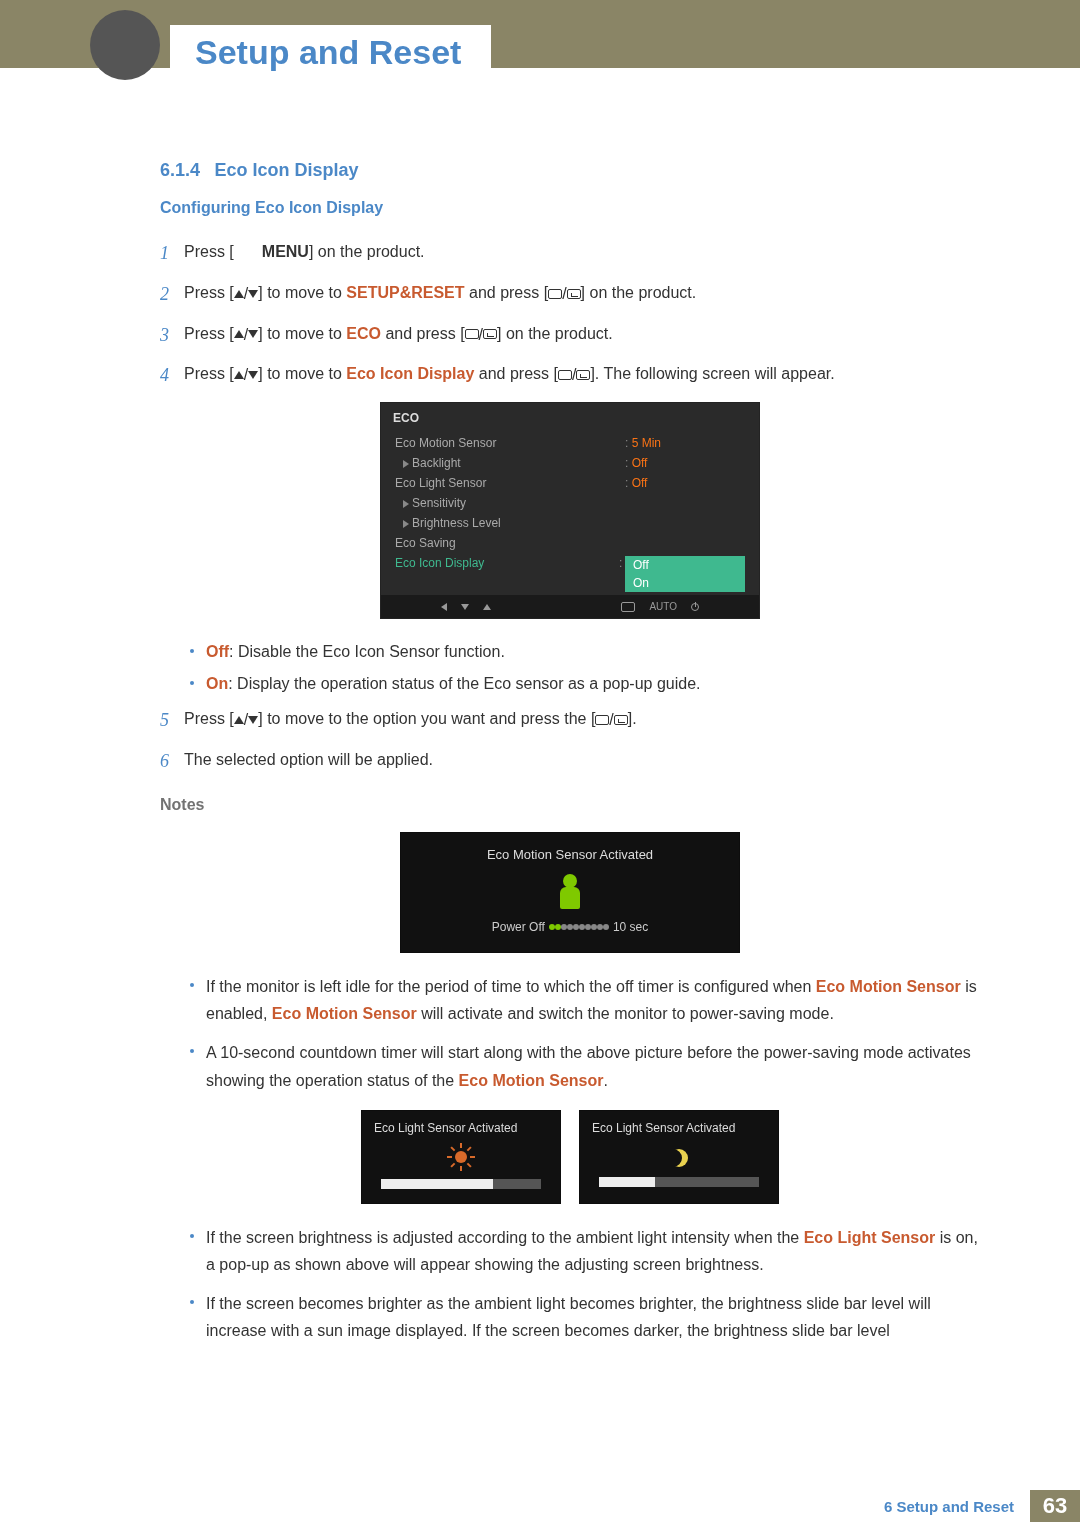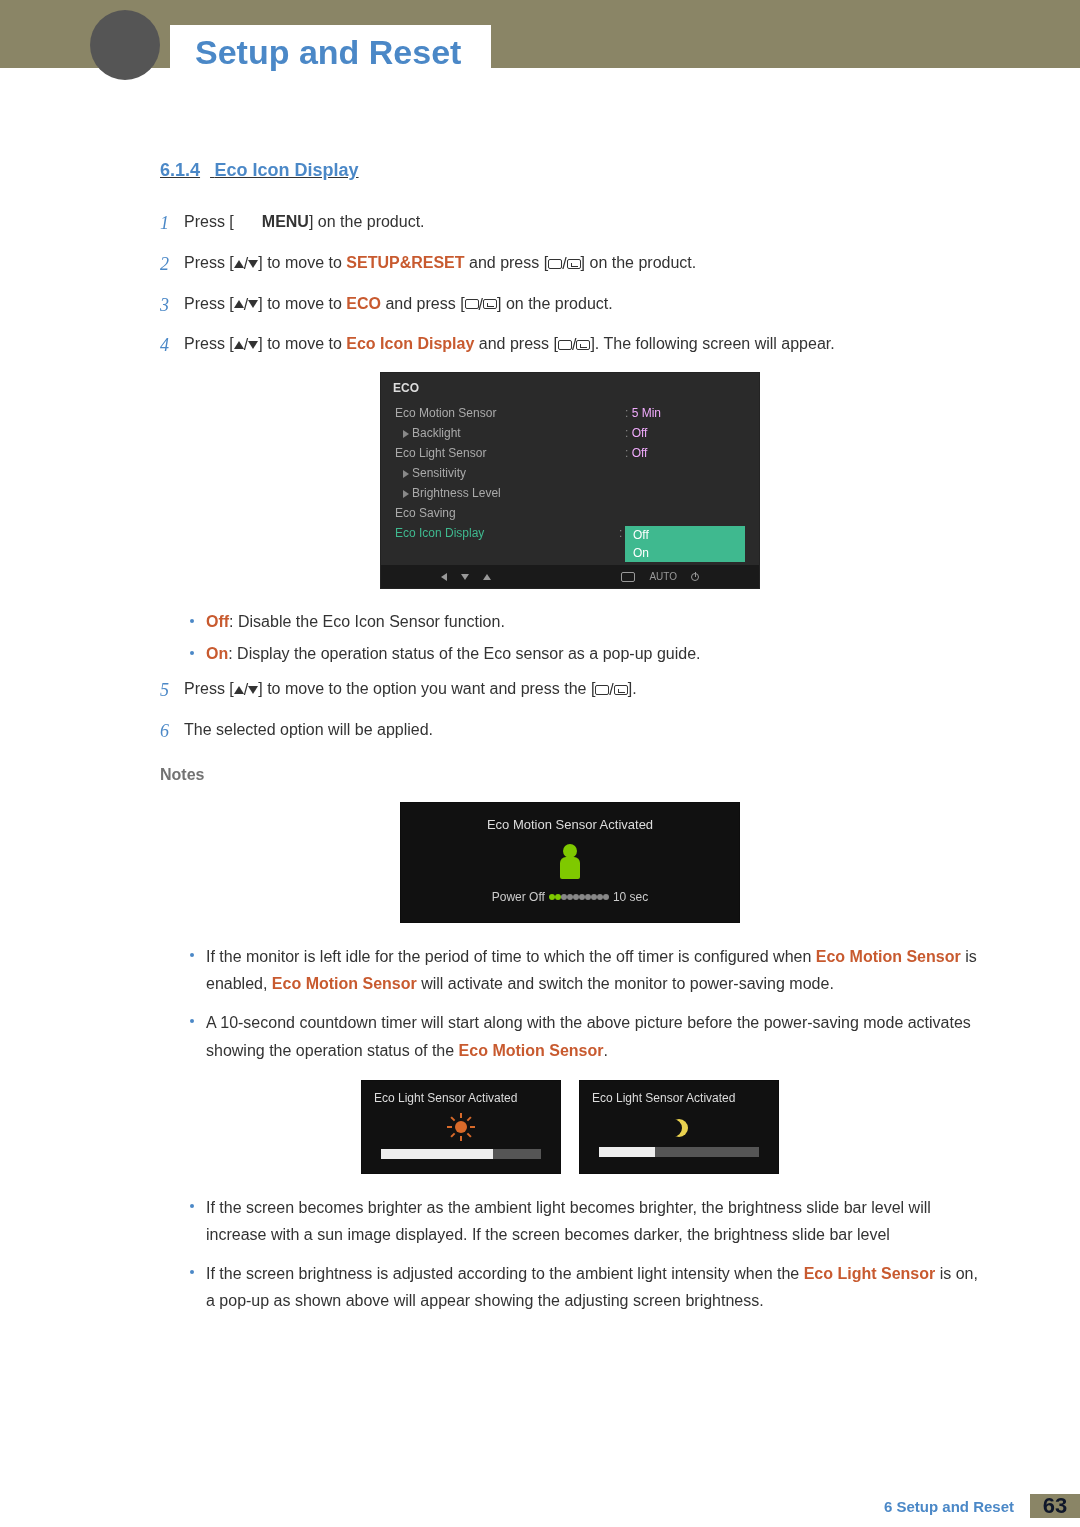--- a/index.html
+++ b/index.html
@@ -4,40 +4,40 @@
 <style>
   * { box-sizing: border-box; margin: 0; padding: 0; }
   body { font-family: Arial, Helvetica, sans-serif; font-size: 16px; color: #333; background: #fff; width: 1080px; margin: 0 auto; }
   .page { position: relative; min-height: 1527px; padding-bottom: 60px; }
   .header-bar { position: relative; height: 80px; }
   .header-stripe { position: absolute; top: 0; left: 0; right: 0; height: 68px; background: #8a8566; }
   .header-circle { position: absolute; left: 90px; top: 10px; width: 70px; height: 70px; border-radius: 50%; background: #555; z-index: 1; }
   .header-title-box { position: absolute; left: 170px; top: 25px; background: #fff; padding: 8px 30px 8px 25px; z-index: 2; font-size: 34px; font-weight: bold; color: #4b88c7; }
   .content { margin: 80px 100px 0 160px; }
   .section-num { color: #4b88c7; font-weight: bold; font-size: 18px; margin-right: 10px; }
-  .section-title-row { margin-bottom: 28px; text-decoration: underline; }
+  .section-title-row { margin-bottom: 18px; }
   .section-title { color: #4b88c7; font-weight: bold; font-size: 18px; }
   .subheading { color: #4b88c7; font-weight: bold; font-size: 16px; margin-bottom: 22px; }
   .steps .step { display: flex; margin-bottom: 12px; line-height: 1.6; }
   .step-num { color: #4b88c7; font-style: italic; font-size: 18px; font-family: Georgia, serif; width: 24px; flex-shrink: 0; }
   .step-text {  }
   .kw-bold { font-weight: bold; color: #333; padding-left: 28px; }
   .kw-red { color: #c85a2f; font-weight: bold; }
   .icon-inline { display: inline-flex; align-items: center; vertical-align: middle; }
   .triangle-up { display:inline-block; width:0; height:0; border-left:5px solid transparent; border-right:5px solid transparent; border-bottom:8px solid #333; }
   .triangle-down { display:inline-block; width:0; height:0; border-left:5px solid transparent; border-right:5px solid transparent; border-top:8px solid #333; }
   .rect-icon { display:inline-block; width:14px; height:10px; border:1.5px solid #333; border-radius:2px; vertical-align:middle; }
   .enter-icon { display:inline-block; width:14px; height:10px; border:1.5px solid #333; border-radius:2px; position:relative; vertical-align:middle; }
   .enter-icon::after { content:""; position:absolute; width:6px; height:3px; border-left:1.5px solid #333; border-bottom:1.5px solid #333; top:3px; left:3px; }
   .menu-box { width: 380px; margin: 10px auto 20px; border: 1px solid rgba(0,0,0,0.15); font-size: 12px; color: #ccc; background: #2a2a2a; }
   .menu-title { padding: 8px 12px; color: #ddd; font-weight: bold; }
   .menu-row { display: flex; padding: 3px 14px; }
   .menu-row .label { flex: 1; color: #aaa; }
   .menu-row .indent { padding-left: 8px; }
-  .menu-row .value { width: 120px; color: #f0abfc; }
+  .menu-row .value { width: 120px; color: #f97316; }
   .menu-row .colon::before { content: ":  "; color:#888; }
   .menu-row.highlight .label { color: #3fb98f; }
   .dropdown-area { width: 120px; }
   .dropdown-opt { padding: 2px 8px; color: #ccc; }
   .dropdown-opt.selected { background: #3fb98f; color: #fff; }
   .menu-footer { background: #1a1a1a; display:flex; gap:14px; padding: 6px 60px; color:#999; font-size:11px; align-items:center; }
   .chevron-sm { display:inline-block; width:0;height:0; border-top:4px solid transparent; border-bottom:4px solid transparent; border-right:6px solid #999; }
   .chevron-sm.down { border:0; border-left:4px solid transparent; border-right:4px solid transparent; border-top:6px solid #999; }
   .chevron-sm.up { border:0; border-left:4px solid transparent; border-right:4px solid transparent; border-bottom:6px solid #999; }
   .power-sm { display:inline-block; width:8px;height:8px;border:1.3px solid #999;border-radius:50%;position:relative; }
@@ -61,39 +61,40 @@
   .sun-core{position:absolute;top:8px;left:8px;width:12px;height:12px;background:#d86a2a;border-radius:50%;}
   .sun-ray{position:absolute;width:2px;height:5px;background:#d86a2a;left:13px;top:0;transform-origin:1px 14px;}
   .moon-icon{width:18px;height:18px;margin:14px auto 10px;border-radius:50%;box-shadow:inset -6px 0 0 0 #e9d14f;}
   .bar-track{width:160px;height:10px;background:#555;margin:8px auto 0;position:relative;}
   .bar-fill{height:100%;background:#eee;}
   .notes-list { list-style:none; margin: 3px 0 16px 26px; }
   .notes-list li { position:relative; padding-left: 20px; margin: 12px 0; line-height:1.7; }
   .notes-list li::before { content:""; position:absolute; left:4px; top:10px; width:4px; height:4px; background:#4b88c7; border-radius:50%; }
   .footer { position:absolute; bottom:0; left:0; right:0; height:42px; display:flex; justify-content:flex-end; align-items:center; }
   .footer-text { color:#4b88c7; font-weight:bold; font-size:15px; padding-right:16px; }
-  .footer-num { background:#8a8566; color:#0f172a; font-weight:bold; font-size:22px; width:50px; height:24px; display:flex; align-items:center; justify-content:center; }
+  .footer-num { background:#8a8566; color:#ffffff; font-weight:bold; font-size:22px; width:50px; height:32px; display:flex; align-items:center; justify-content:center; }
   .tri-right-sm{display:inline-block;width:0;height:0;border-top:4px solid transparent;border-bottom:4px solid transparent;border-left:6px solid #888;margin-right:3px;vertical-align:middle;}
 </style>
 </head>
 <body>
 
 <div class="page">
   <div class="header-bar">
     <div class="header-stripe"></div>
     <div class="header-circle"></div>
     <div class="header-title-box">Setup and Reset</div>
   </div>
 
   <div class="content">
     <div class="section-title-row">
       <span class="section-num">6.1.4</span>
       <span class="section-title">Eco Icon Display</span>
     </div>
 
+    <div class="subheading">Configuring Eco Icon Display</div>
 
     <div class="steps">
       <div class="step">
         <div class="step-num">1</div>
         <div class="step-text">
           <span>Press [</span><span class="kw-bold">MENU</span><span>] on the product.</span>
         </div>
       </div>
       <div class="step">
         <div class="step-num">2</div>
@@ -228,22 +229,22 @@
       <div class="light-box">
         <div>Eco Light Sensor Activated</div>
         <div class="moon-icon"></div>
         <div class="bar-track">
             <div class="bar-fill" style="width:35%"></div>
           </div>
       </div>
     </div>
 
     <ul class="notes-list">
+      <li><span>If the screen brightness is adjusted according to the ambient light intensity when the </span><span class="kw-red">Eco Light Sensor</span><span> is on, a pop-up as shown above will appear showing the adjusting screen brightness.</span></li>
       <li><span>If the screen becomes brighter as the ambient light becomes brighter, the brightness slide bar level will increase with a sun image displayed. If the screen becomes darker, the brightness slide bar level</span></li>
-      <li><span>If the screen brightness is adjusted according to the ambient light intensity when the </span><span class="kw-red">Eco Light Sensor</span><span> is on, a pop-up as shown above will appear showing the adjusting screen brightness.</span></li>
     </ul>
   </div>
 
   <div class="footer">
     <span class="footer-text">6 Setup and Reset</span>
     <span class="footer-num">63</span>
   </div>
 </div>
 
 </body></html>

